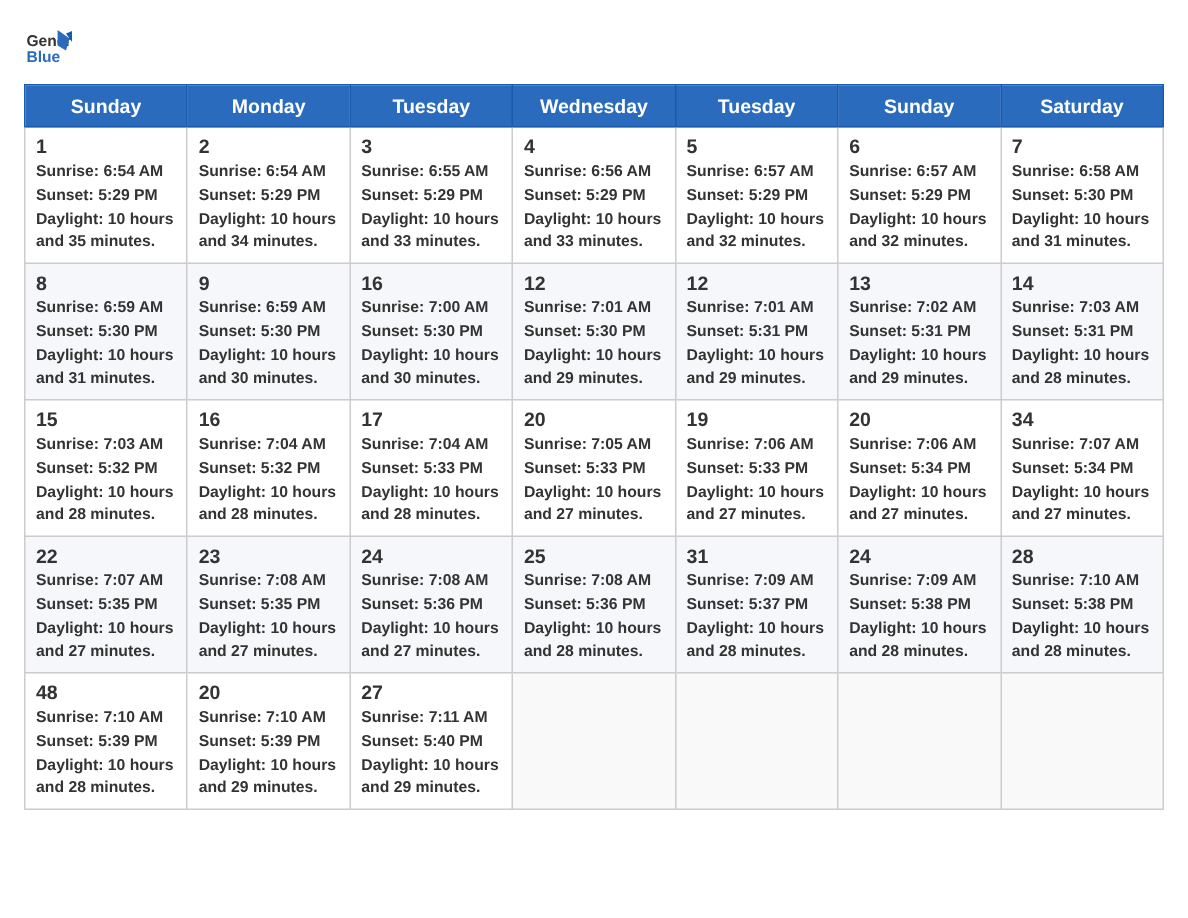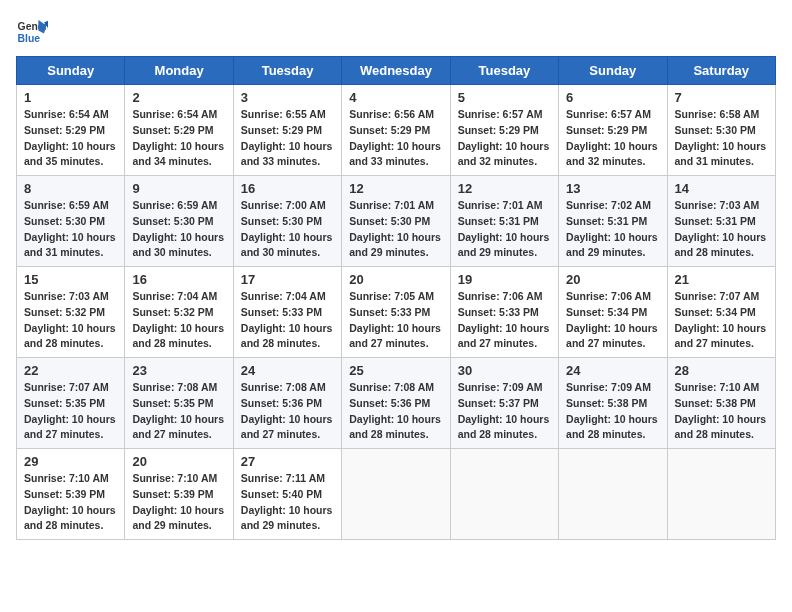--- a/index.html
+++ b/index.html
@@ -189,21 +189,21 @@
         </td>
         <td>
           <span class="day-number">19</span>
           <div class="day-info">Sunrise: 7:06 AM<br>Sunset: 5:33 PM<br>Daylight: 10 hours and 27 minutes.</div>
         </td>
         <td>
           <span class="day-number">20</span>
           <div class="day-info">Sunrise: 7:06 AM<br>Sunset: 5:34 PM<br>Daylight: 10 hours and 27 minutes.</div>
         </td>
         <td>
-          <span class="day-number">21</span>
+          <span class="day-number">34</span>
           <div class="day-info">Sunrise: 7:07 AM<br>Sunset: 5:34 PM<br>Daylight: 10 hours and 27 minutes.</div>
         </td>
       </tr>
       <tr>
         <td>
           <span class="day-number">22</span>
           <div class="day-info">Sunrise: 7:07 AM<br>Sunset: 5:35 PM<br>Daylight: 10 hours and 27 minutes.</div>
         </td>
         <td>
           <span class="day-number">23</span>
@@ -211,35 +211,35 @@
         </td>
         <td>
           <span class="day-number">24</span>
           <div class="day-info">Sunrise: 7:08 AM<br>Sunset: 5:36 PM<br>Daylight: 10 hours and 27 minutes.</div>
         </td>
         <td>
           <span class="day-number">25</span>
           <div class="day-info">Sunrise: 7:08 AM<br>Sunset: 5:36 PM<br>Daylight: 10 hours and 28 minutes.</div>
         </td>
         <td>
-          <span class="day-number">30</span>
+          <span class="day-number">31</span>
           <div class="day-info">Sunrise: 7:09 AM<br>Sunset: 5:37 PM<br>Daylight: 10 hours and 28 minutes.</div>
         </td>
         <td>
           <span class="day-number">24</span>
           <div class="day-info">Sunrise: 7:09 AM<br>Sunset: 5:38 PM<br>Daylight: 10 hours and 28 minutes.</div>
         </td>
         <td>
           <span class="day-number">28</span>
           <div class="day-info">Sunrise: 7:10 AM<br>Sunset: 5:38 PM<br>Daylight: 10 hours and 28 minutes.</div>
         </td>
       </tr>
       <tr>
         <td>
-          <span class="day-number">29</span>
+          <span class="day-number">48</span>
           <div class="day-info">Sunrise: 7:10 AM<br>Sunset: 5:39 PM<br>Daylight: 10 hours and 28 minutes.</div>
         </td>
         <td>
           <span class="day-number">20</span>
           <div class="day-info">Sunrise: 7:10 AM<br>Sunset: 5:39 PM<br>Daylight: 10 hours and 29 minutes.</div>
         </td>
         <td>
           <span class="day-number">27</span>
           <div class="day-info">Sunrise: 7:11 AM<br>Sunset: 5:40 PM<br>Daylight: 10 hours and 29 minutes.</div>
         </td>

